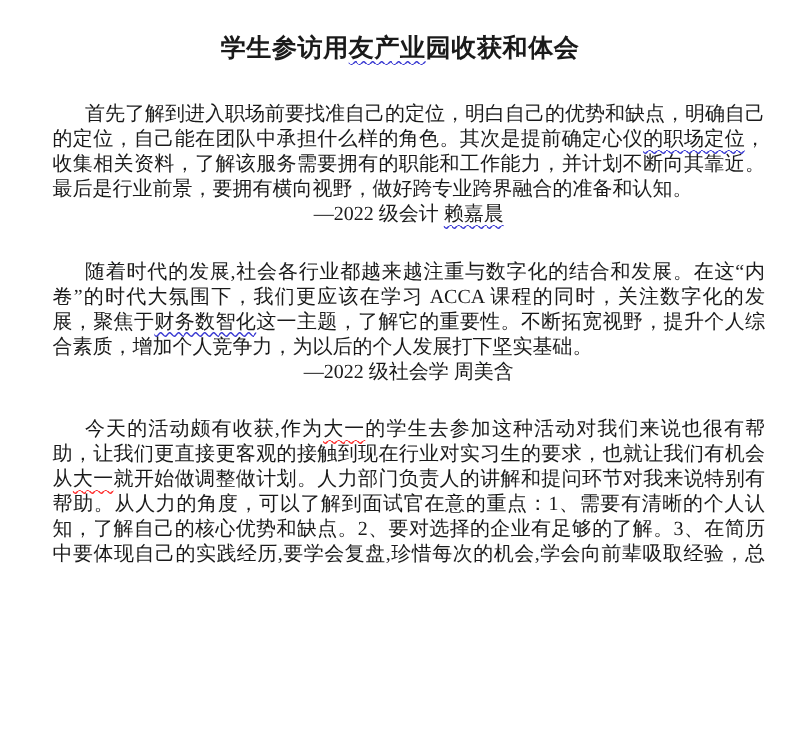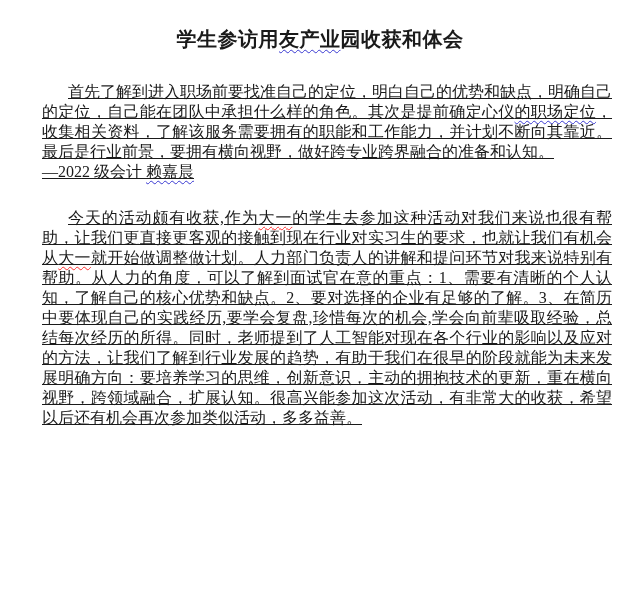--- a/index.html
+++ b/index.html
@@ -22,35 +22,34 @@
     font-size: 20px;
     font-weight: bold;
     line-height: 30px;
     text-align: center;
     margin: 0 14px 28px 0;
     letter-spacing: 0.5px;
     white-space: nowrap;
   }
   .entry {
     margin: 0 0 26px 0;
-    text-decoration: underline;
   }
   .body-text {
     font-size: 16px;
     line-height: 20px;
     margin: 0;
     text-align: justify;
     text-indent: 26px;
     word-break: break-all;
   }
   .signature {
     font-size: 16px;
     line-height: 20px;
     margin: 0;
-    text-align: left;
+    text-align: center;
     text-indent: 0;
   }
   .mark-wavy-blue {
     text-decoration: underline;
     text-decoration-style: wavy;
     text-decoration-color: var(--wavy-blue, #3a3ad2);
     text-decoration-thickness: 1px;
     text-underline-offset: 3px;
     text-decoration-skip-ink: none;
   }
@@ -68,18 +67,22 @@
 
 <div class="page" style="background: rgb(255, 255, 255); color: rgb(26, 26, 26);">
 
   <h1 class="doc-title"><span>学生参访用</span><span class="mark-wavy-blue">友产业</span><span>园收获和体会</span></h1>
 
   <section class="entry">
     <p class="body-text"><span>首先了解到进入职场前要找准自己的定位，明白自己的优势和缺点，明确自己的定位，自己能在团队中承担什么样的角色。其次是提前确定心仪</span><span class="mark-wavy-blue">的职场定位</span><span>，收集相关资料，了解该服务需要拥有的职能和工作能力，并计划不断向其靠近。最后是行业前景，要拥有横向视野，做好跨专业跨界融合的准备和认知。</span></p>
     <p class="signature"><span>—2022 级会计  </span><span class="mark-wavy-blue">赖嘉晨</span></p>
   </section>
 
+  <section class="entry">
+    <p class="body-text"><span>随着时代的发展,社会各行业都越来越注重与数字化的结合和发展。在这“内卷”的时代大氛围下，我们更应该在学习 ACCA 课程的同时，关注数字化的发展，聚焦于</span><span class="mark-wavy-blue">财务数智化</span><span>这一主题，了解它的重要性。不断拓宽视野，提升个人综合素质，增加个人竞争力，为以后的个人发展打下坚实基础。</span></p>
+    <p class="signature"><span>—2022 级社会学  周美含</span></p>
+  </section>
 
   <section class="entry">
     <p class="body-text"><span>今天的活动颇有收获,作为</span><span class="mark-wavy-red">大一</span><span>的学生去参加这种活动对我们来说也很有帮助，让我们更直接更客观的接触到现在行业对实习生的要求，也就让我们有机会从</span><span class="mark-wavy-red">大一</span><span>就开始做调整做计划。人力部门负责人的讲解和提问环节对我来说特别有帮助。从人力的角度，可以了解到面试官在意的重点：1、需要有清晰的个人认知，了解自己的核心优势和缺点。2、要对选择的企业有足够的了解。3、在简历中要体现自己的实践经历,要学会复盘,珍惜每次的机会,学会向前辈吸取经验，总结每次经历的所得。同时，老师提到了人工智能对现在各个行业的影响以及应对的方法，让我们了解到行业发展的趋势，有助于我们在很早的阶段就能为未来发展明确方向：要培养学习的思维，创新意识，主动的拥抱技术的更新，重在横向视野，跨领域融合，扩展认知。很高兴能参加这次活动，有非常大的收获，希望以后还有机会再次参加类似活动，多多益善。</span></p>
   </section>
 
 </div>
 
 </body></html>

